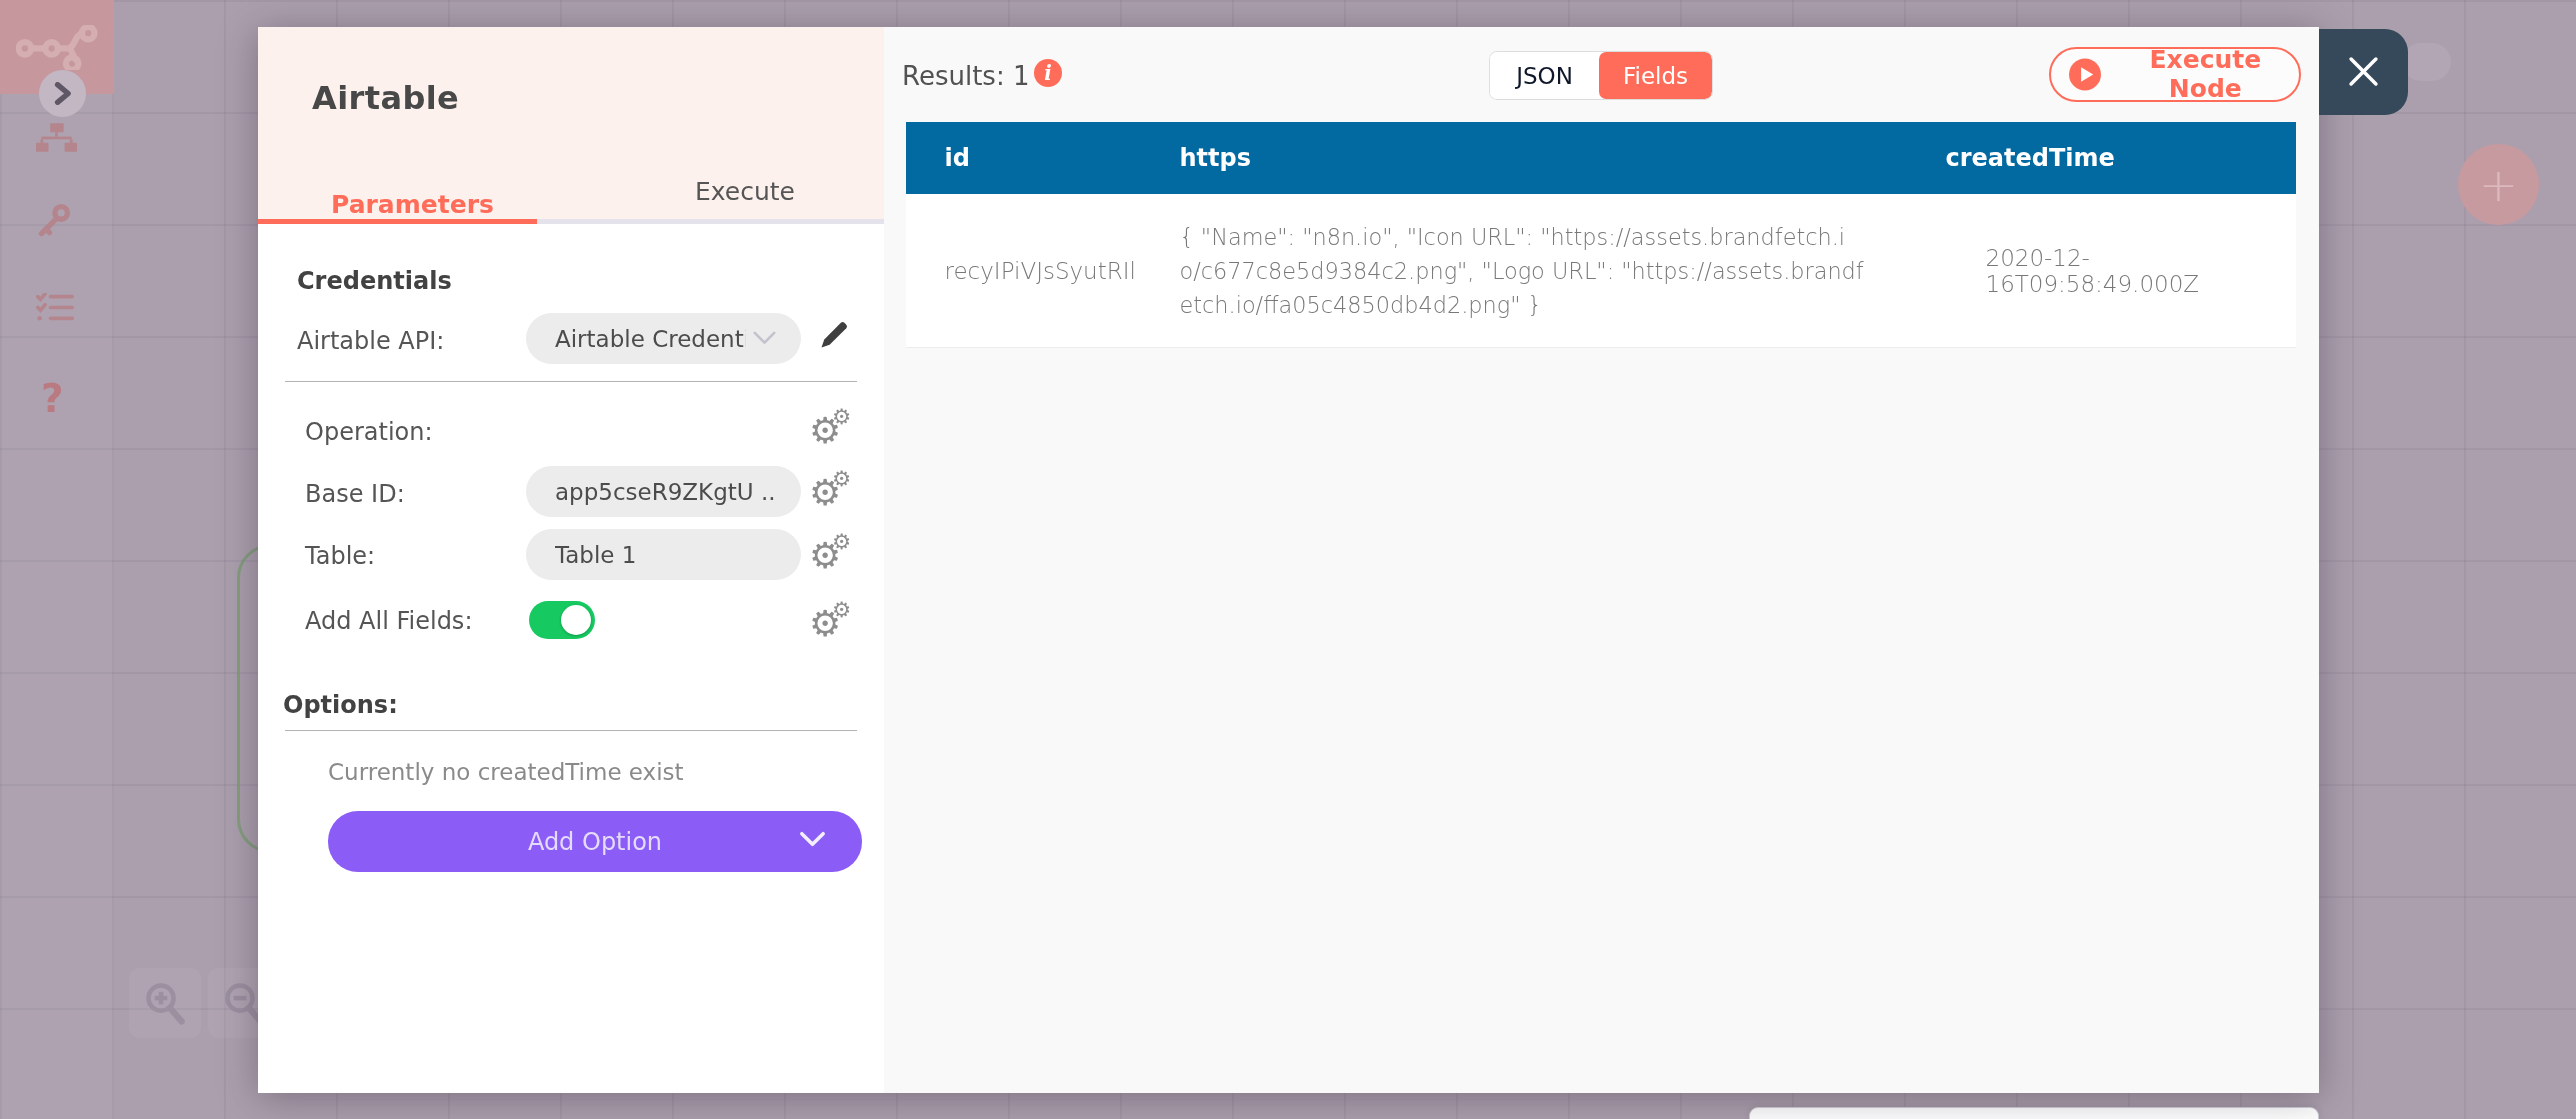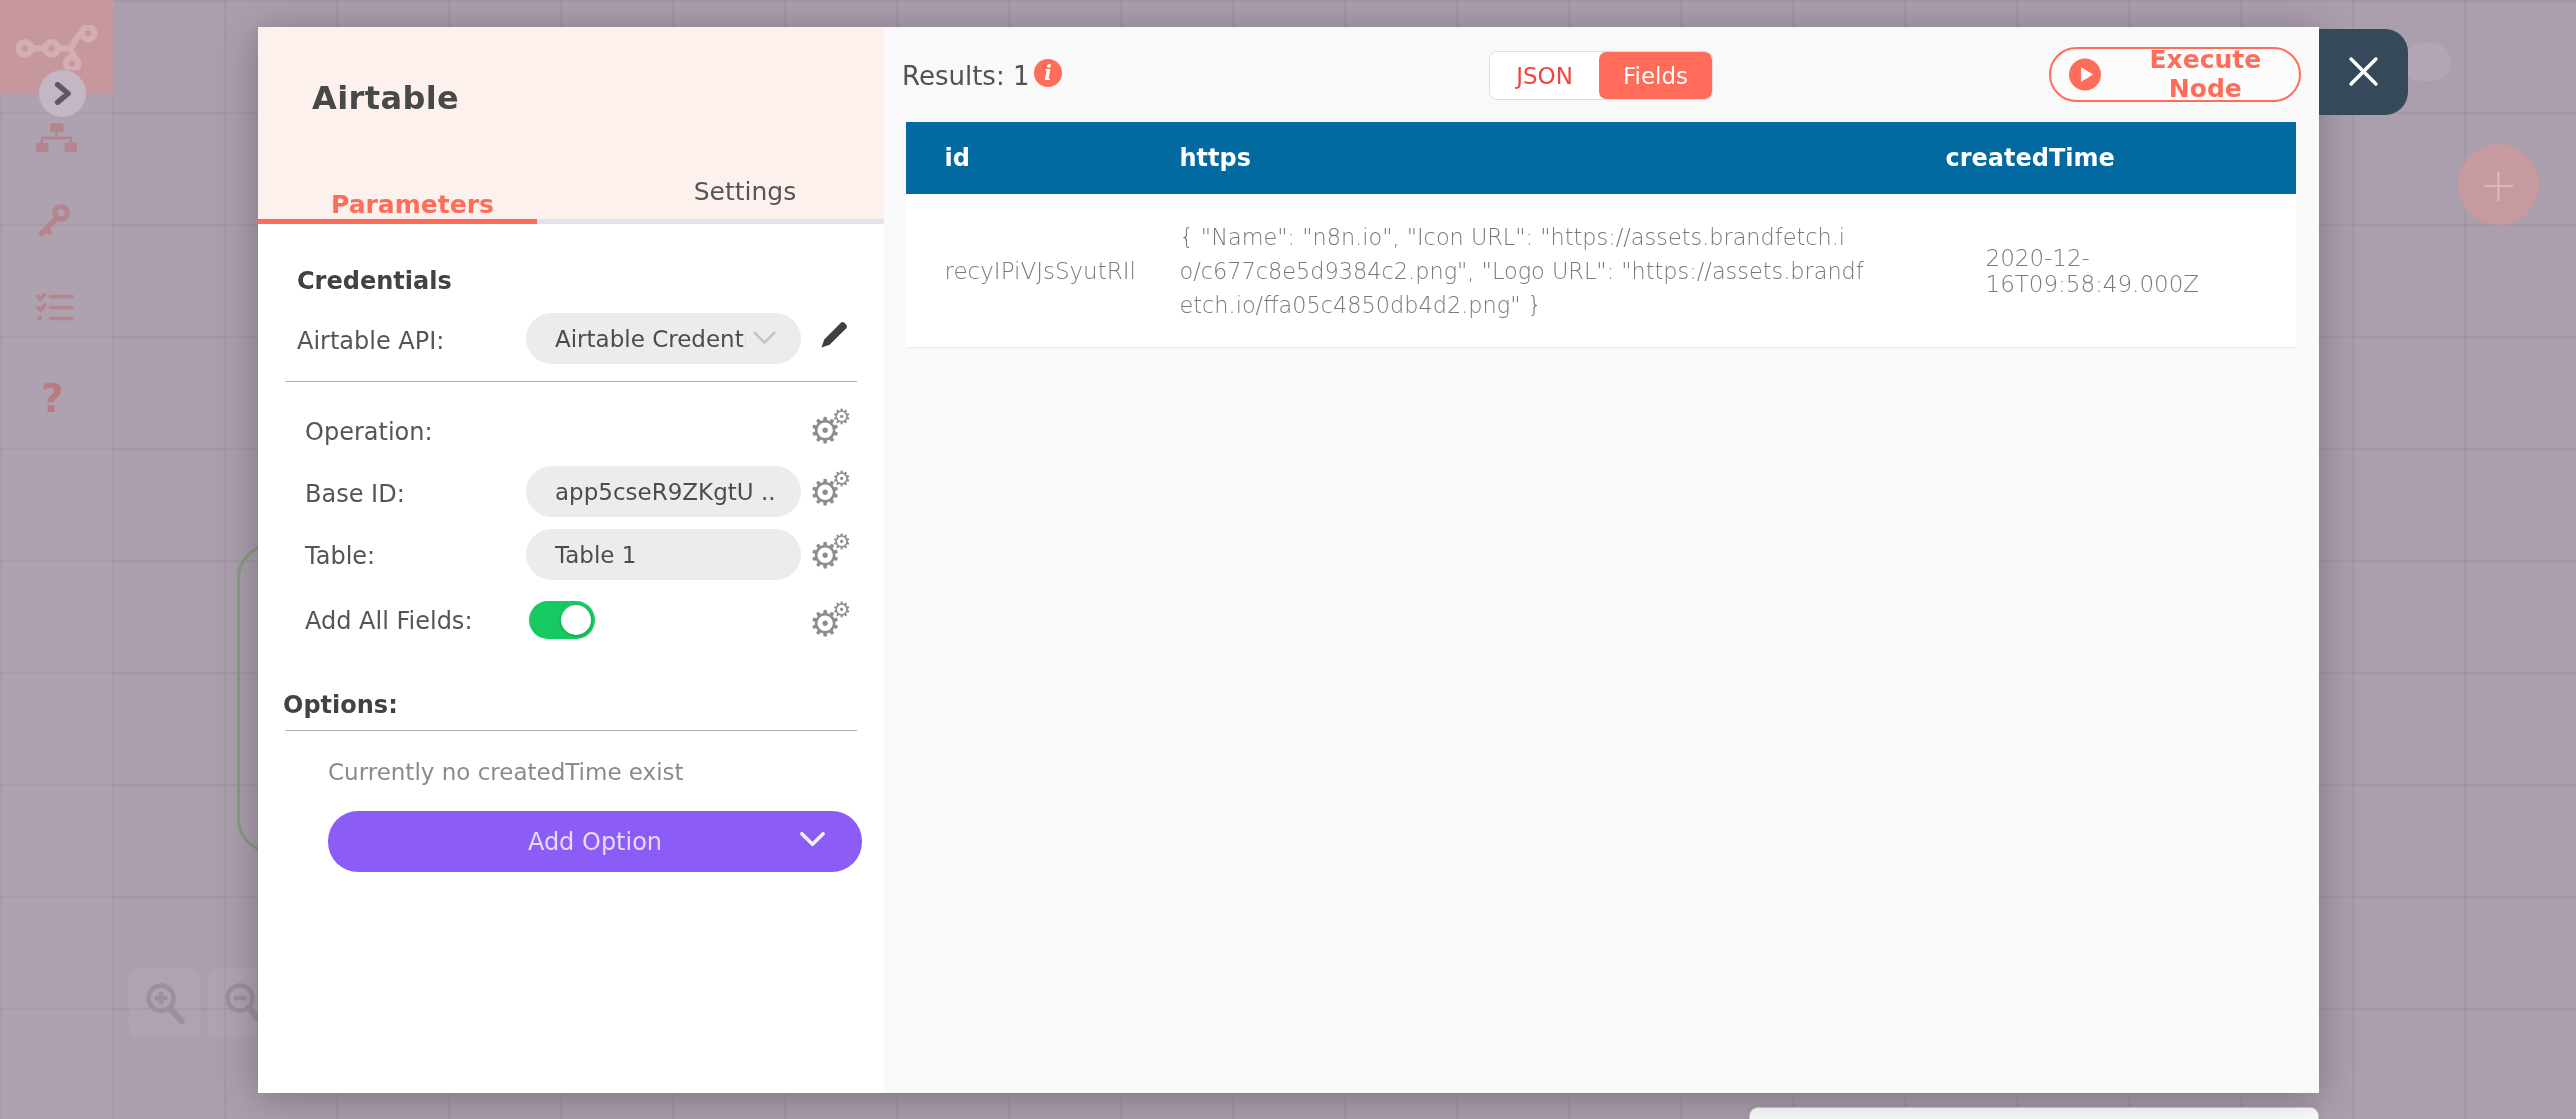--- a/index.html
+++ b/index.html
@@ -74,21 +74,21 @@
 
   
   .results-panel { position:absolute; left:626px; top:0; width:1435px; height:1066px; background:#f9f9f9; }
   .results-label { position:absolute; left:18px; top:34px; font-size:26px; color:#525252; }
   .info-badge { position:absolute; left:150px; top:32px; width:28px; height:28px; border-radius:50%; background:#ff6d5a;
     color:#ffffff; display:flex; align-items:center; justify-content:center;
     font-family:"DejaVu Serif","Liberation Serif",serif; font-style:italic; font-weight:700; font-size:19.7px; cursor:pointer; }
   .view-toggle { position:absolute; left:606px; top:25px; height:47px; display:flex; border-radius:7.2px; overflow:hidden;
     box-shadow:0 0 0 0.9px #dcdcdc; background:#ffffff; }
   .view-seg { display:flex; align-items:center; justify-content:center; font-size:23px; cursor:pointer; }
-  .seg-json { width:109px; background:#ffffff; color:#ef4444; }
+  .seg-json { width:109px; background:#ffffff; color:#0f172a; }
   .seg-table { width:113px; background:#ff6d5a; color:#ffffff; border-radius:7.2px; }
   .execute-btn { position:absolute; left:1165px; top:19.7px; width:252px; height:55px; background:#fcfcfc;
     border:2.7px solid #ff6d5a; border-radius:28px; cursor:pointer; display:flex; align-items:center;
     padding-left:18px; font-family:inherit; }
   .execute-label { font-size:25px; color:#ff6d5a; font-weight:600; margin-left:10.7px; }
 
   .rtable { position:absolute; left:21.5px; top:95px; width:1390px; }
   .rtable-head { display:flex; background:#0369a1; height:72px; align-items:center; }
   .rtable-head .hc { color:#ffffff; font-size:24px; font-weight:700; }
   .hc-id { width:274px; padding-left:39px; }
@@ -200,21 +200,21 @@
 
     <div class="bottom-tip"></div>
   </div>
 
   <div class="modal">
 
     <div class="left-panel">
       <div class="panel-header">
         <div class="panel-title">Airtable</div>
         <div class="tab tab-params">Parameters</div>
-        <div class="tab tab-settings">Settings</div>
+        <div class="tab tab-settings">Execute</div>
         <div class="tab-underline">
           <div class="tab-underline-active"></div>
         </div>
       </div>
 
       <div class="panel-body">
 
         <div class="section-heading" style="top:43px;">Credentials</div>
 
         <div class="field-label" style="left:39px; top:103px;">Airtable API:</div>

